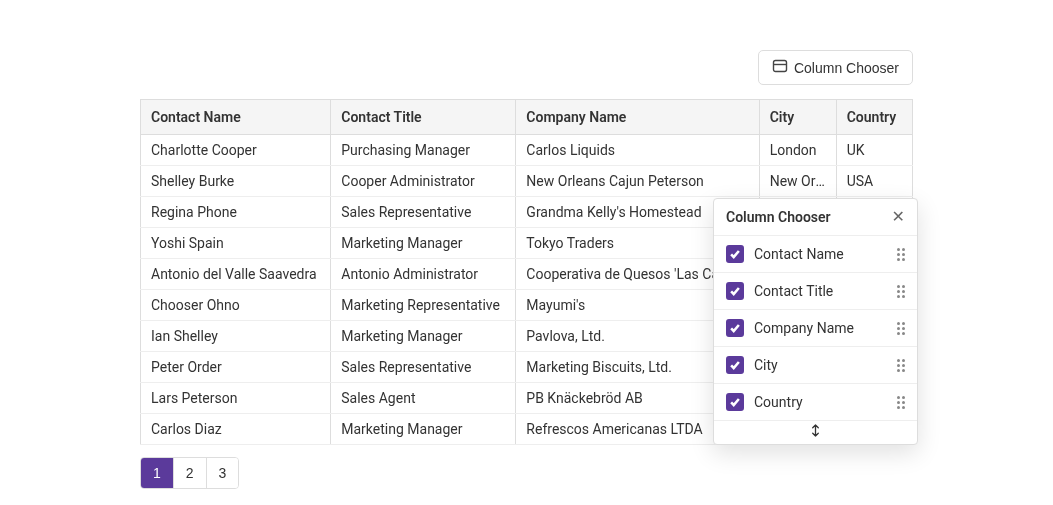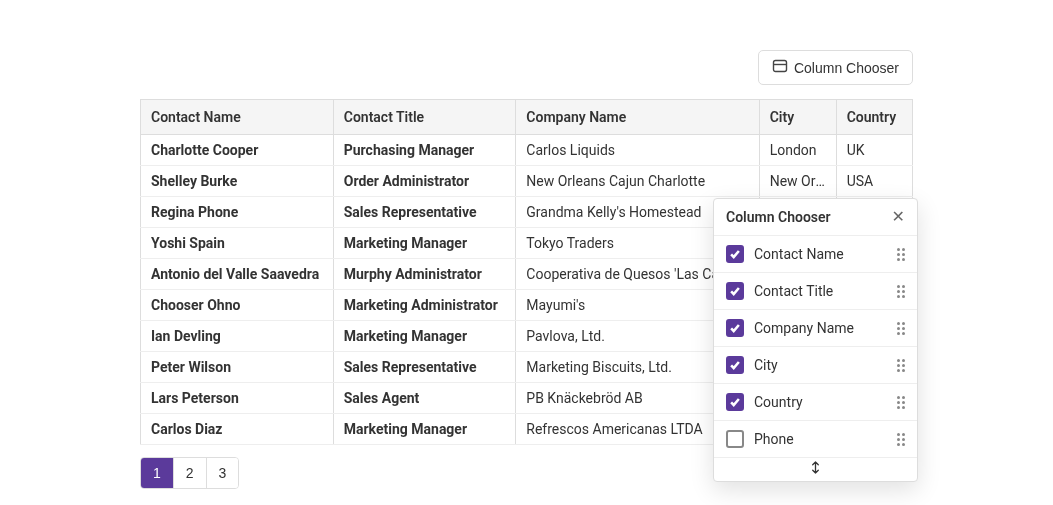--- a/index.html
+++ b/index.html
@@ -46,22 +46,22 @@
     .data-table td {
       padding: 7px 10px;
       border: 1px solid #eee;
       border-left: 1px solid #ddd;
       border-right: 1px solid #ddd;
       font-size: 14px;
       white-space: nowrap;
       overflow: hidden;
       text-overflow: ellipsis;
     }
-    .col-contact-name { width: 202px; font-weight: bold; }
-    .col-contact-title { width: 202px; font-weight: bold; }
+    .col-contact-name { width: 202px; }
+    .col-contact-title { width: 202px; }
     .col-company-name { width: 202px; }
     .col-city { width: 77px; max-width:77px; }
     .col-country { width: 77px; }
     .pagination {
       display: flex;
       gap: 0;
       margin-top: 12px;
       border: 1px solid #ddd;
       width: fit-content;
       border-radius: 4px;
@@ -210,62 +210,62 @@
     <tbody id="table-body">
         <tr>
           <td class="col-contact-name">Charlotte Cooper</td>
           <td class="col-contact-title">Purchasing Manager</td>
           <td class="col-company-name">Carlos Liquids</td>
           <td class="col-city">London</td>
           <td class="col-country">UK</td>
         </tr>
         <tr>
           <td class="col-contact-name">Shelley Burke</td>
-          <td class="col-contact-title">Order Administrator</td>
-          <td class="col-company-name">New Orleans Cajun Charlotte</td>
+          <td class="col-contact-title">Cooper Administrator</td>
+          <td class="col-company-name">New Orleans Cajun Peterson</td>
           <td class="col-city">New Orleans</td>
           <td class="col-country">USA</td>
         </tr>
         <tr>
           <td class="col-contact-name">Regina Phone</td>
           <td class="col-contact-title">Sales Representative</td>
           <td class="col-company-name">Grandma Kelly's Homestead</td>
           <td class="col-city">Ann Arbor</td>
           <td class="col-country">USA</td>
         </tr>
         <tr>
           <td class="col-contact-name">Yoshi Spain</td>
           <td class="col-contact-title">Marketing Manager</td>
           <td class="col-company-name">Tokyo Traders</td>
           <td class="col-city">Tokyo</td>
           <td class="col-country">Japan</td>
         </tr>
         <tr>
           <td class="col-contact-name">Antonio del Valle Saavedra</td>
-          <td class="col-contact-title">Murphy Administrator</td>
+          <td class="col-contact-title">Antonio Administrator</td>
           <td class="col-company-name">Cooperativa de Quesos 'Las Cabras'</td>
           <td class="col-city">Oviedo</td>
           <td class="col-country">Spain</td>
         </tr>
         <tr>
           <td class="col-contact-name">Chooser Ohno</td>
-          <td class="col-contact-title">Marketing Administrator</td>
+          <td class="col-contact-title">Marketing Representative</td>
           <td class="col-company-name">Mayumi's</td>
           <td class="col-city">Osaka</td>
           <td class="col-country">Japan</td>
         </tr>
         <tr>
-          <td class="col-contact-name">Ian Devling</td>
+          <td class="col-contact-name">Ian Shelley</td>
           <td class="col-contact-title">Marketing Manager</td>
           <td class="col-company-name">Pavlova, Ltd.</td>
           <td class="col-city">Melbourne</td>
           <td class="col-country">Australia</td>
         </tr>
         <tr>
-          <td class="col-contact-name">Peter Wilson</td>
+          <td class="col-contact-name">Peter Order</td>
           <td class="col-contact-title">Sales Representative</td>
           <td class="col-company-name">Marketing Biscuits, Ltd.</td>
           <td class="col-city">Manchester</td>
           <td class="col-country">UK</td>
         </tr>
         <tr>
           <td class="col-contact-name">Lars Peterson</td>
           <td class="col-contact-title">Sales Agent</td>
           <td class="col-company-name">PB Knäckebröd AB</td>
           <td class="col-city">Göteborg</td>
@@ -378,34 +378,20 @@
             <span class="dots">
               <span class="dot"></span>
               <span class="dot"></span>
               <span class="dot"></span>
               <span class="dot"></span>
               <span class="dot"></span>
               <span class="dot"></span>
             </span>
           </span>
         </div>
-        <div class="panel-item">
-          <span class="checkbox unchecked"></span>
-          <span class="item-label">Phone</span>
-          <span class="drag-handle">
-            <span class="dots">
-              <span class="dot"></span>
-              <span class="dot"></span>
-              <span class="dot"></span>
-              <span class="dot"></span>
-              <span class="dot"></span>
-              <span class="dot"></span>
-            </span>
-          </span>
-        </div>
       </div>
     <div class="resize-handle">
       <span>
         <svg viewBox="0 0 10 14">
             <path d="M5 1 L5 13 M2 4 L5 1 L8 4 M2 10 L5 13 L8 10" stroke="#333" stroke-width="1.4" fill="none" stroke-linecap="round" stroke-linejoin="round"></path>
           </svg>
       </span>
     </div>
   </div>
 

